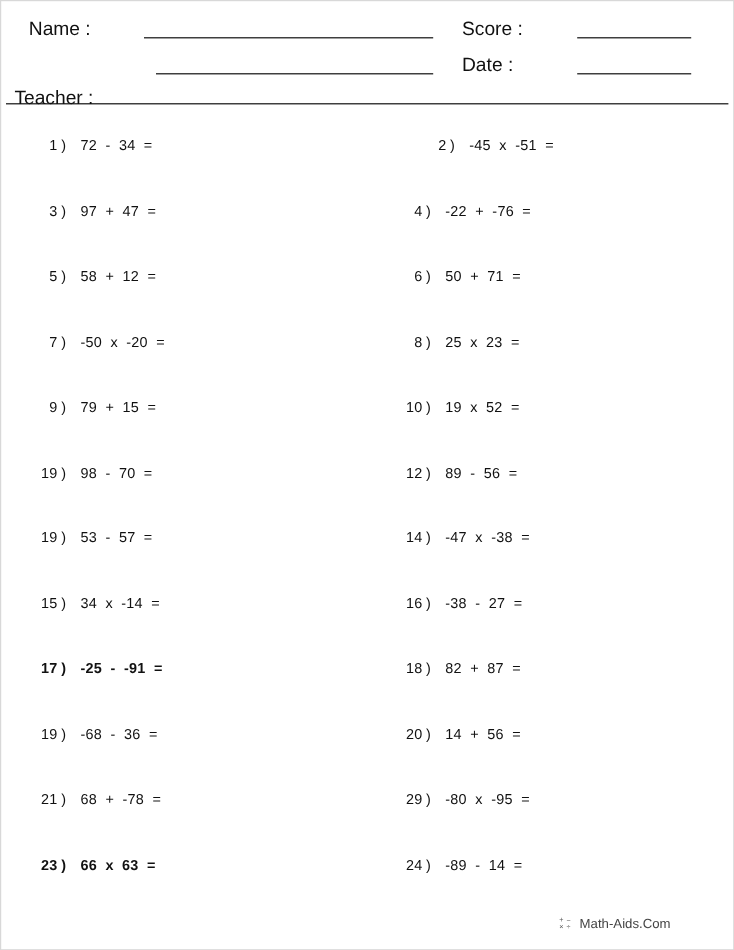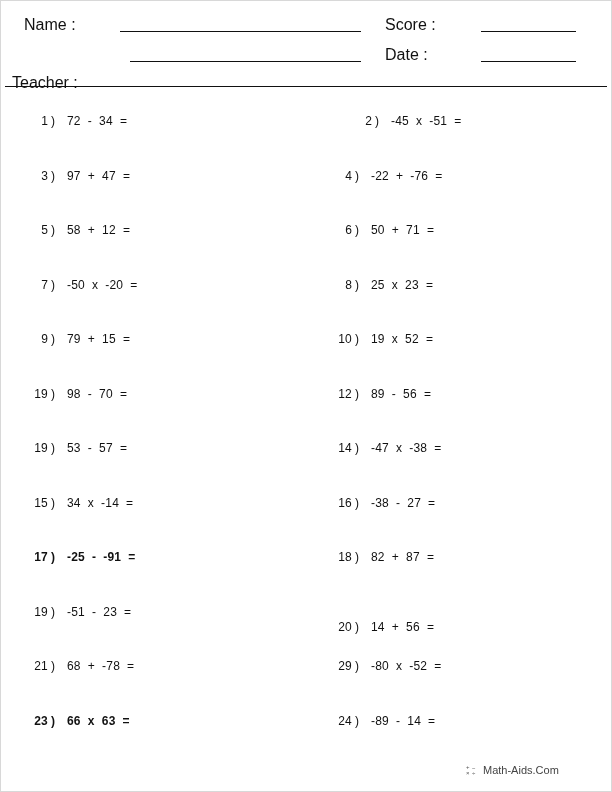--- a/index.html
+++ b/index.html
@@ -46,24 +46,24 @@
     <div class="problem" style="left: 12px; top: 332px;"><span class="num">9</span><span class="paren">)</span><span class="expr">79  +  15  =</span></div>
     <div class="problem" style="left: 316px; top: 332px;"><span class="num">10</span><span class="paren">)</span><span class="expr">19  x  52  =</span></div>
     <div class="problem" style="left: 12px; top: 386.5px;"><span class="num">19</span><span class="paren">)</span><span class="expr">98  -  70  =</span></div>
     <div class="problem" style="left: 316px; top: 386.5px;"><span class="num">12</span><span class="paren">)</span><span class="expr">89  -  56  =</span></div>
     <div class="problem" style="left: 12px; top: 441px;"><span class="num">19</span><span class="paren">)</span><span class="expr">53  -  57  =</span></div>
     <div class="problem" style="left: 316px; top: 441px;"><span class="num">14</span><span class="paren">)</span><span class="expr">-47  x  -38  =</span></div>
     <div class="problem" style="left: 12px; top: 495.5px;"><span class="num">15</span><span class="paren">)</span><span class="expr">34  x  -14  =</span></div>
     <div class="problem" style="left: 316px; top: 495.5px;"><span class="num">16</span><span class="paren">)</span><span class="expr">-38  -  27  =</span></div>
     <div class="problem" style="left: 12px; top: 550px; font-weight: bold;"><span class="num">17</span><span class="paren">)</span><span class="expr">-25  -  -91  =</span></div>
     <div class="problem" style="left: 316px; top: 550px;"><span class="num">18</span><span class="paren">)</span><span class="expr">82  +  87  =</span></div>
-    <div class="problem" style="left: 12px; top: 604.5px;"><span class="num">19</span><span class="paren">)</span><span class="expr">-51  -  23  =</span></div>
-    <div class="problem" style="left: 316px; top: 604.5px; margin-top: 15px;"><span class="num">20</span><span class="paren">)</span><span class="expr">14  +  56  =</span></div>
+    <div class="problem" style="left: 12px; top: 604.5px;"><span class="num">19</span><span class="paren">)</span><span class="expr">-68  -  36  =</span></div>
+    <div class="problem" style="left: 316px; top: 604.5px;"><span class="num">20</span><span class="paren">)</span><span class="expr">14  +  56  =</span></div>
     <div class="problem" style="left: 12px; top: 659px;"><span class="num">21</span><span class="paren">)</span><span class="expr">68  +  -78  =</span></div>
-    <div class="problem" style="left: 316px; top: 659px;"><span class="num">29</span><span class="paren">)</span><span class="expr">-80  x  -52  =</span></div>
+    <div class="problem" style="left: 316px; top: 659px;"><span class="num">29</span><span class="paren">)</span><span class="expr">-80  x  -95  =</span></div>
     <div class="problem" style="left: 12px; top: 713.5px; font-weight: bold;"><span class="num">23</span><span class="paren">)</span><span class="expr">66  x  63  =</span></div>
     <div class="problem" style="left: 316px; top: 713.5px;"><span class="num">24</span><span class="paren">)</span><span class="expr">-89  -  14  =</span></div>
   </div>
 
 <div class="footer">
   <div class="logo">
     <span style="left:0;top:0;">+</span>
       <span style="left:6px;top:1px;">−</span>
     <span style="left:0;top:6px;">×</span>
       <span style="left:6px;top:6px;">÷</span>

